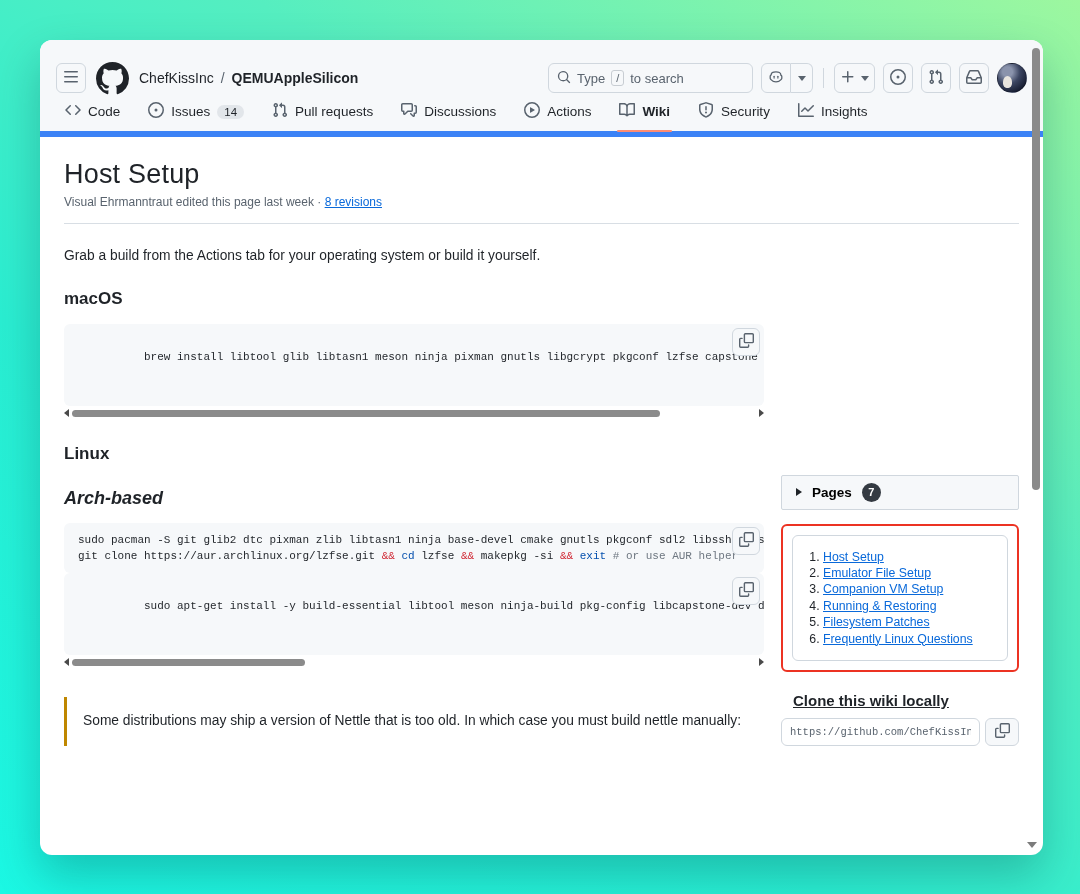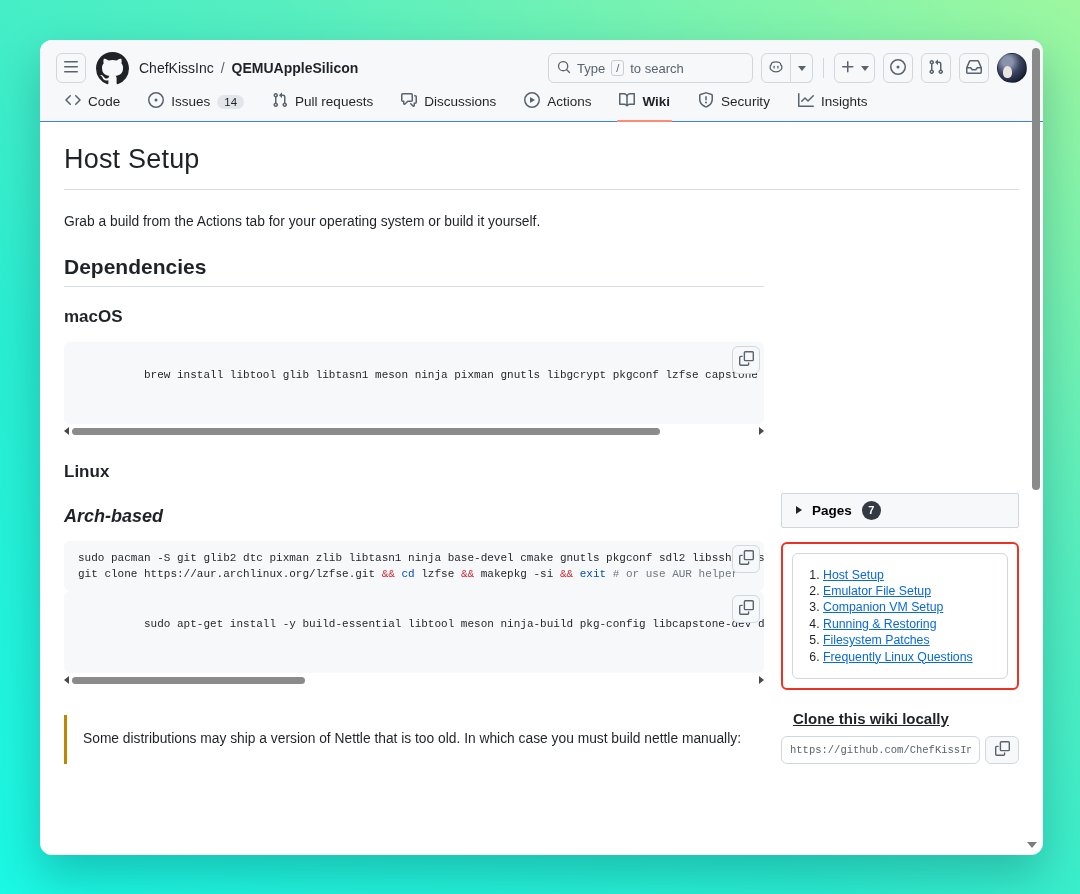--- a/index.html
+++ b/index.html
@@ -9,21 +9,21 @@
     background: linear-gradient(215deg, #9df79f 0%, #55eec0 35%, #2aeed2 65%, #1bf8e4 100%);
     position: relative;
     color:#1f2328;
   }
   .card {
     position:absolute; left:40px; top:40px; width:1003px; height:815px;
     background:#ffffff; border-radius:12px; overflow:hidden;
     box-shadow: 0 20px 45px rgba(0,60,70,.28);
   }
   
-  .gh-header { background:#f6f8fa; border-bottom:1px solid #3b82f6; padding:10px 16px 0 16px; }
+  .gh-header { background:#f6f8fa; border-bottom:6px solid #3b82f6; padding:20px 16px 0 16px; }
   .hdr-top { height:36px; display:flex; align-items:center; gap:10px; }
   .sq-btn {
     height:30px; min-width:30px; border:1px solid #d0d7de; border-radius:6px;
     background:#f6f8fa; display:flex; align-items:center; justify-content:center;
     color:#59636e; cursor:pointer; padding:0 5px;
   }
   .gh-logo { color:#1f2328; display:flex; align-items:center; }
   .crumb { font-size:14px; display:flex; gap:7px; align-items:center; white-space:nowrap; }
   .crumb .owner { color:#1f2328; }
   .crumb .sep { color:#59636e; }
@@ -270,28 +270,32 @@
         <span><svg width="16" height="16" viewBox="0 0 16 16" fill="currentColor">
               <path d="M1.5 1.75V13.5h13.75a.75.75 0 0 1 0 1.5H.75a.75.75 0 0 1-.75-.75V1.75a.75.75 0 0 1 1.5 0Zm14.28 2.53-5.25 5.25a.75.75 0 0 1-1.06 0L7 7.06 4.28 9.78a.751.751 0 0 1-1.042-.018.751.751 0 0 1-.018-1.042l3.25-3.25a.75.75 0 0 1 1.06 0L10 7.94l4.72-4.72a.751.751 0 0 1 1.042.018.751.751 0 0 1 .018 1.042Z"></path>
             </svg></span>
         <span>Insights</span>
       </button>
     </nav>
   </div>
 
   <div class="main">
     <h1 class="page-title">Host Setup</h1>
+    <div class="byline">
+      <span>Visual Ehrmanntraut edited this page last week</span>
+      <span>·</span>
+      <a>8 revisions</a>
+    </div>
     <hr class="title-hr">
 
     <div class="columns">
 
       <article class="left-col">
         <p class="intro">Grab a build from the Actions tab for your operating system or build it yourself.</p>
 
-        <h2 class="md">Dependencies</h2>
         <h3 class="md first">macOS</h3>
 
         <div class="codeblock">
           <span>brew install libtool glib libtasn1 meson ninja pixman gnutls libgcrypt pkgconf lzfse capstone nettle ncurses li</span>
           <button class="copy-btn">
             <span><svg width="15" height="15" viewBox="0 0 16 16" fill="currentColor">
                   <path d="M0 6.75C0 5.784.784 5 1.75 5h1.5a.75.75 0 0 1 0 1.5h-1.5a.25.25 0 0 0-.25.25v7.5c0 .138.112.25.25.25h7.5a.25.25 0 0 0 .25-.25v-1.5a.75.75 0 0 1 1.5 0v1.5A1.75 1.75 0 0 1 9.25 16h-7.5A1.75 1.75 0 0 1 0 14.25Zm5-5C5 .784 5.784 0 6.75 0h7.5C15.216 0 16 .784 16 1.75v7.5A1.75 1.75 0 0 1 14.25 11h-7.5A1.75 1.75 0 0 1 5 9.25Zm1.75-.25a.25.25 0 0 0-.25.25v7.5c0 .138.112.25.25.25h7.5a.25.25 0 0 0 .25-.25v-7.5a.25.25 0 0 0-.25-.25Z"></path>
                 </svg></span>
           </button>
         </div>

